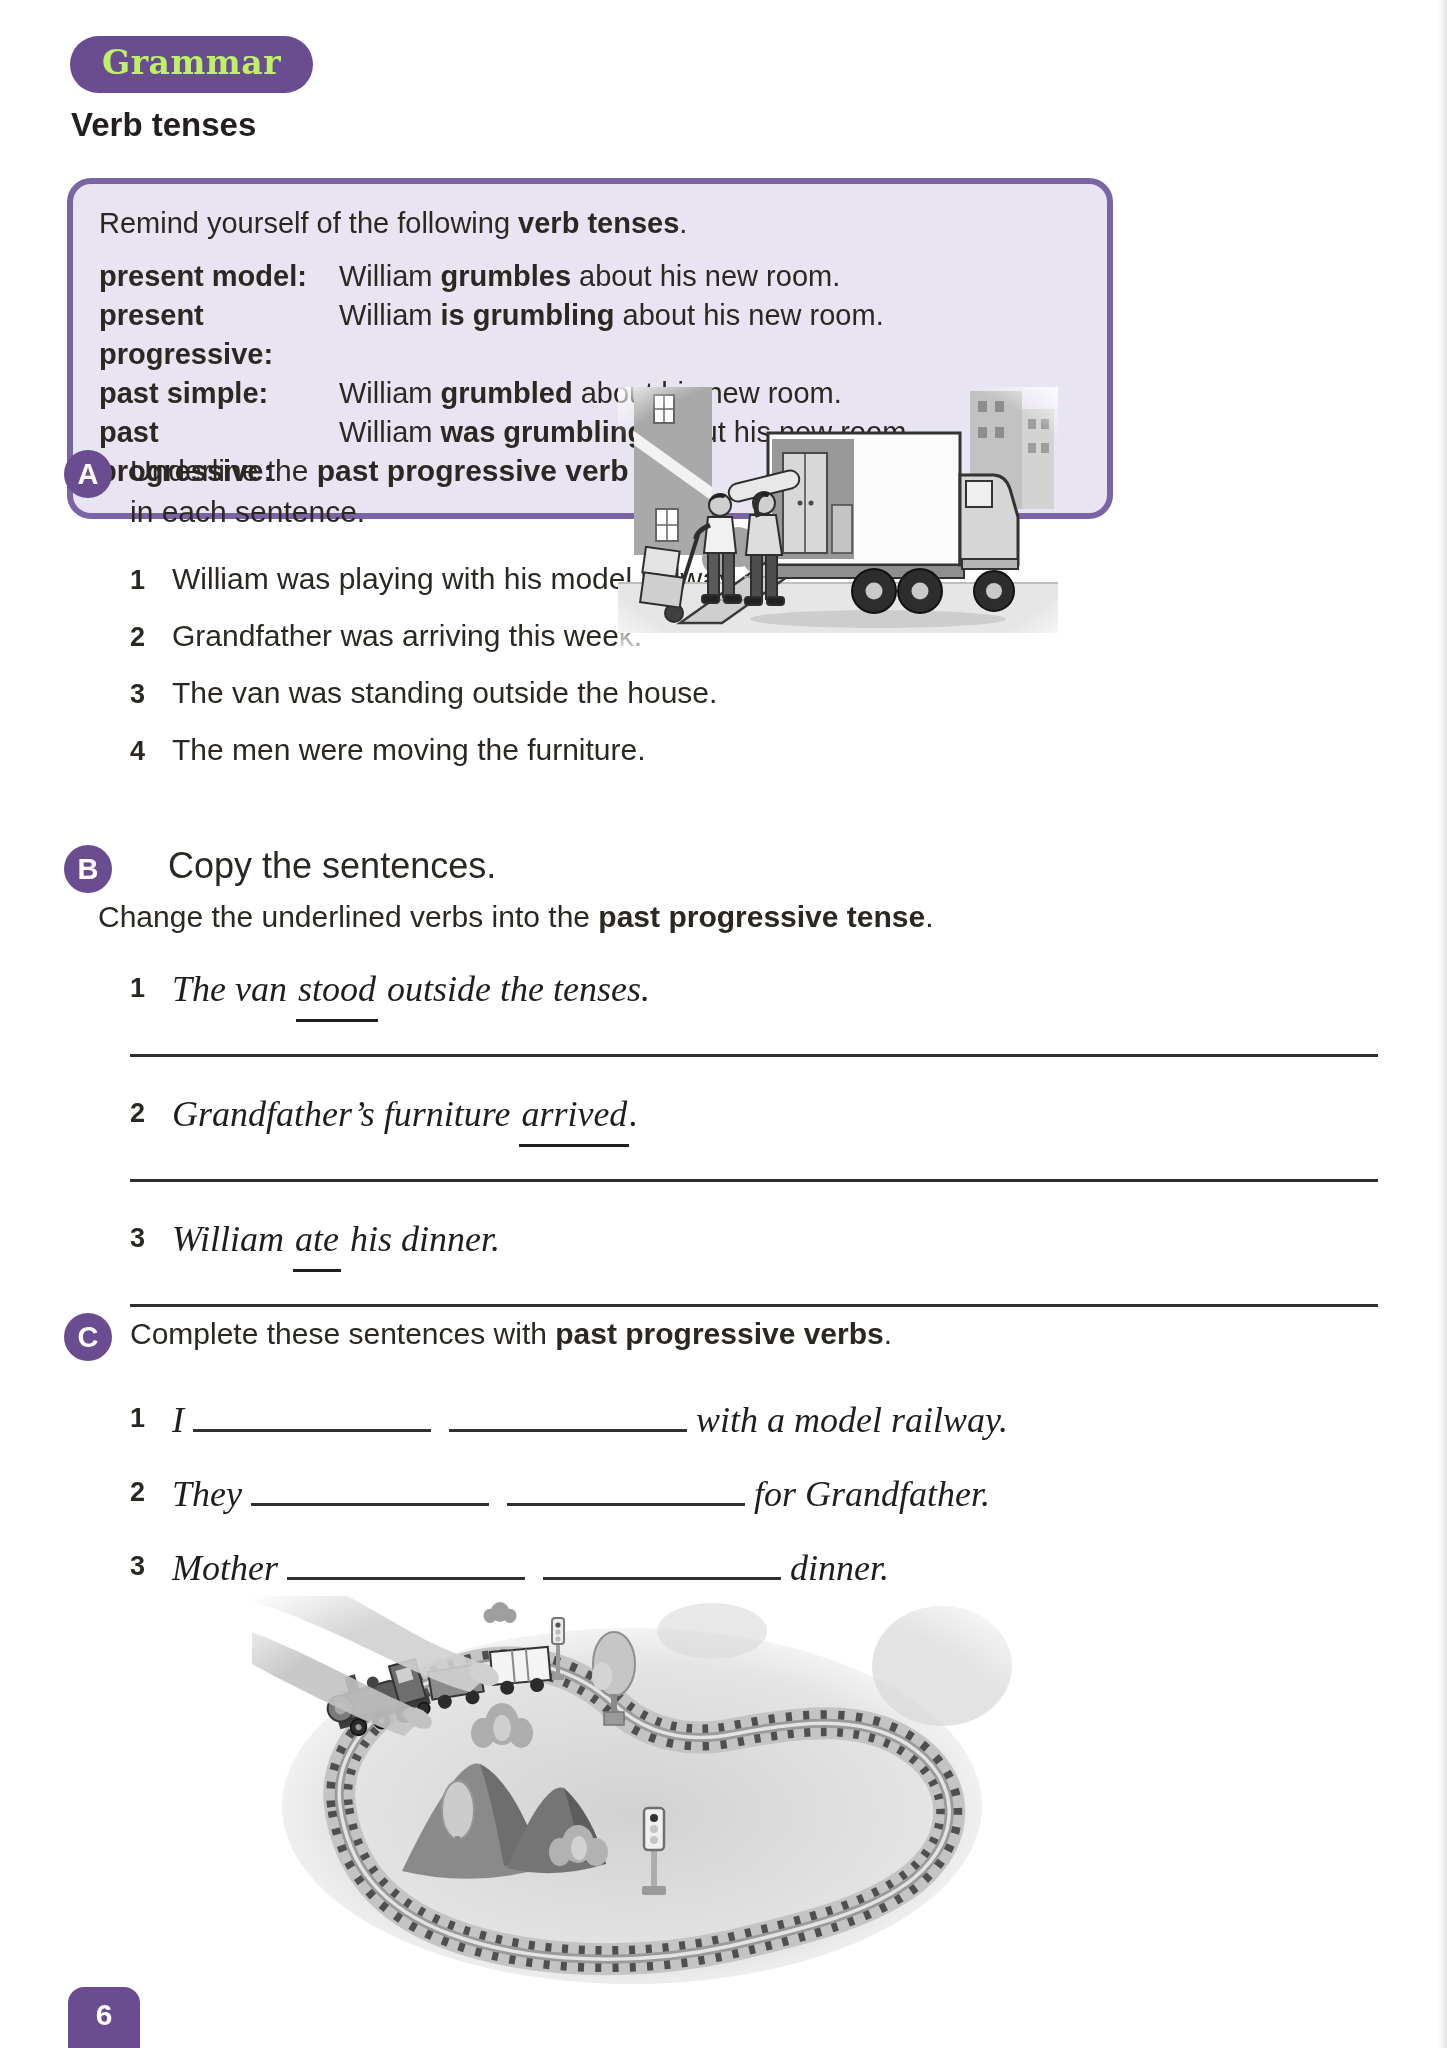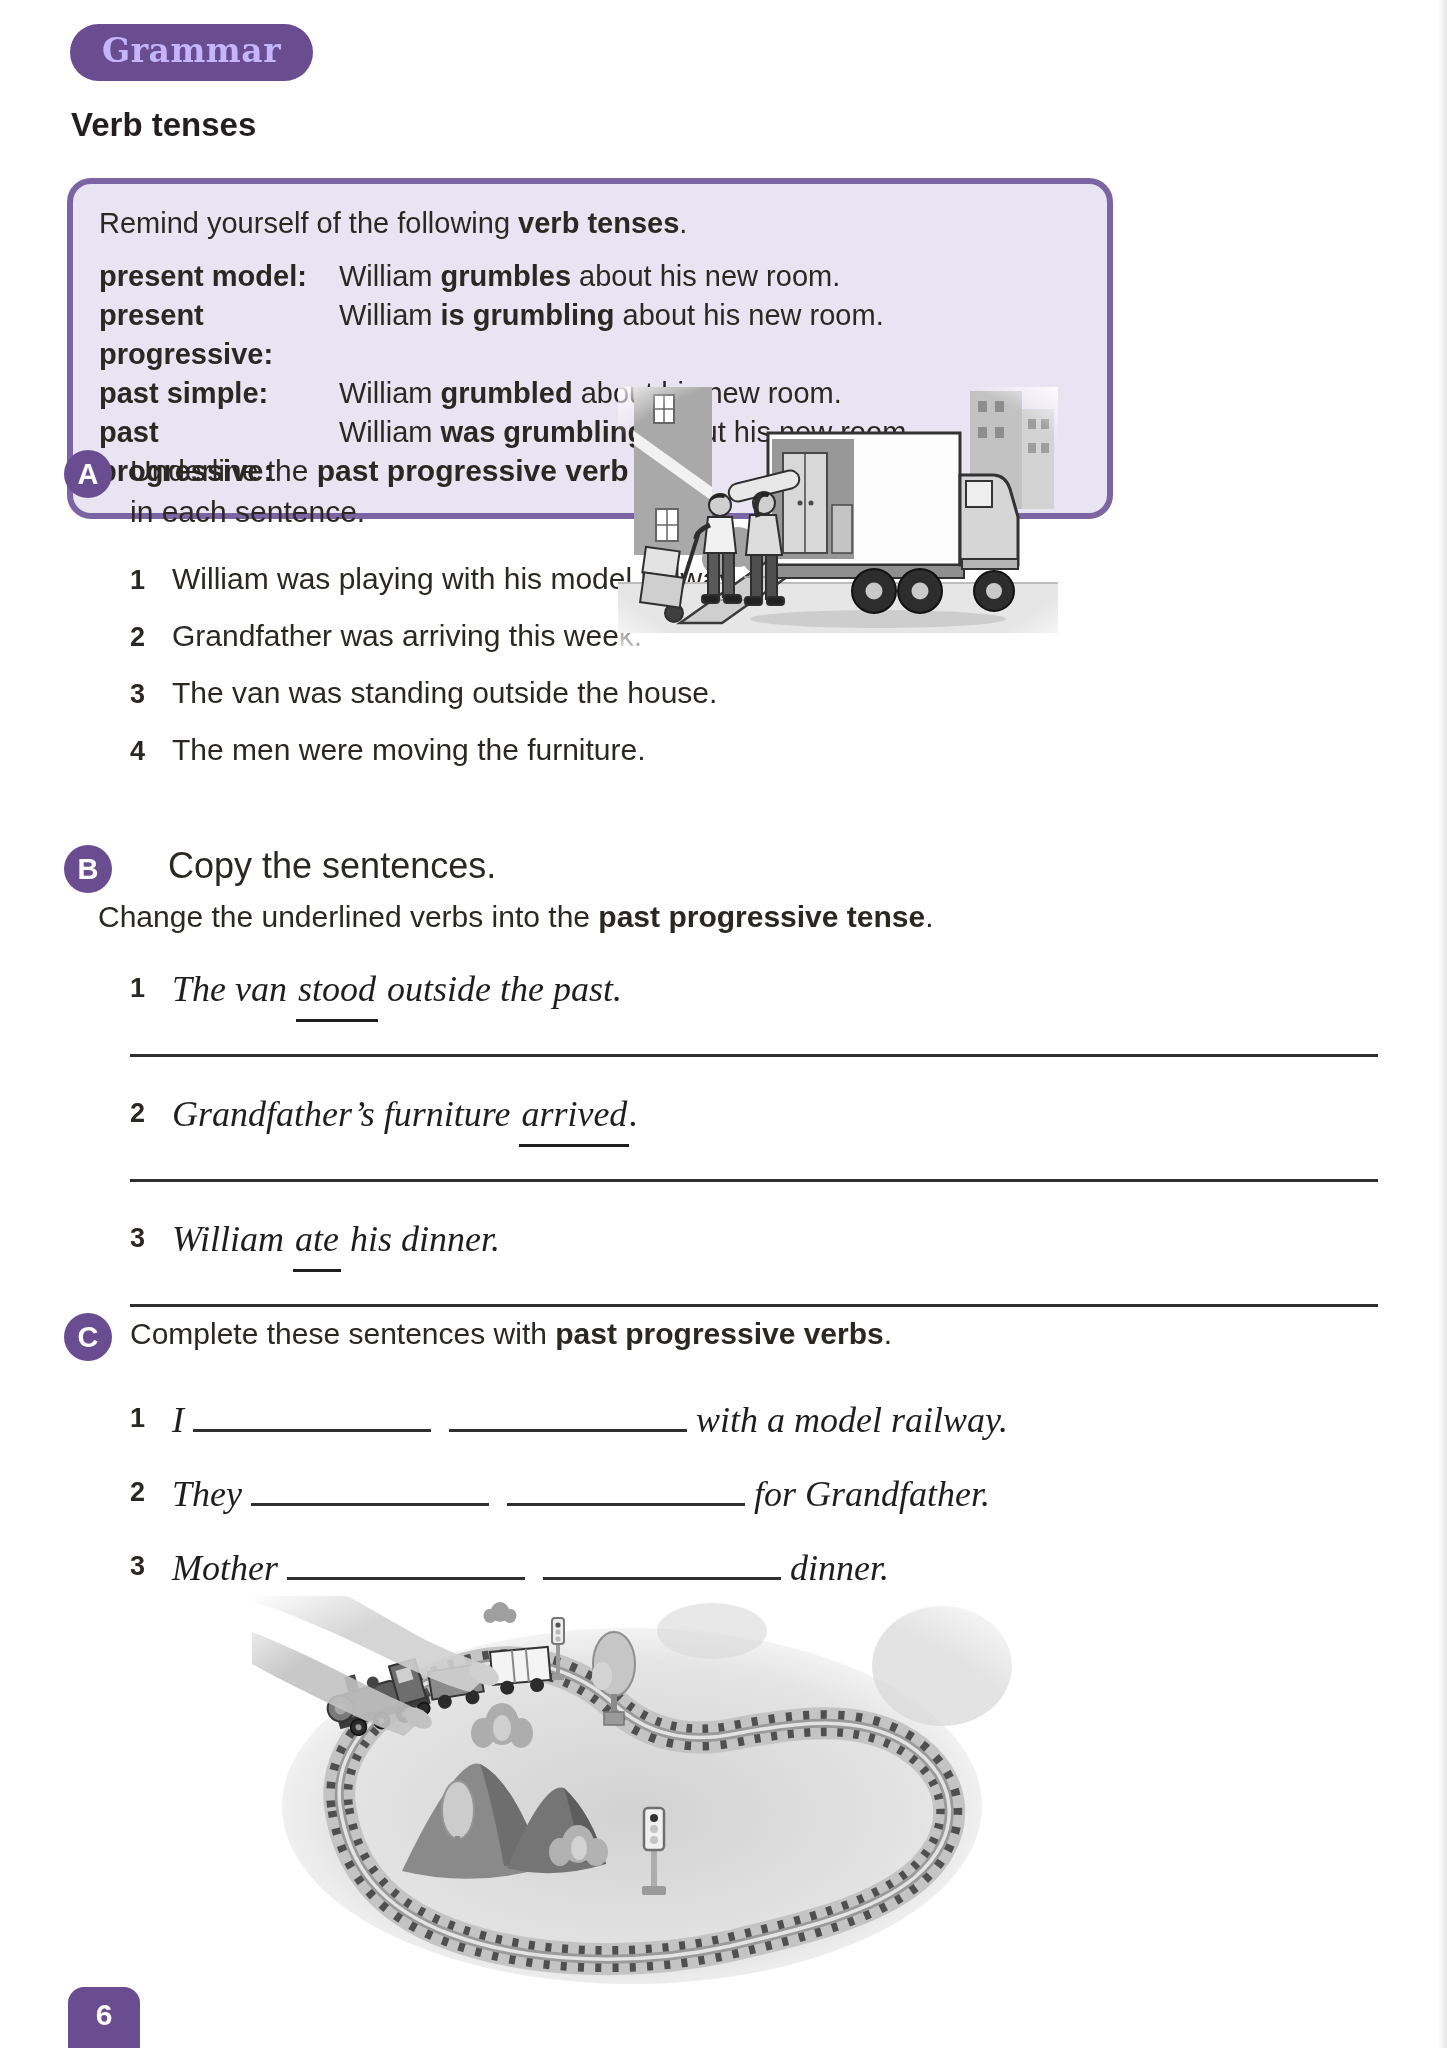--- a/index.html
+++ b/index.html
@@ -4,21 +4,21 @@
 <style>
   * { margin:0; padding:0; box-sizing:border-box; }
   html,body { background:#ffffff; }
   body { width:1447px; height:2048px; position:relative; overflow:hidden;
          font-family:"Liberation Sans", sans-serif; color:#2b2823; }
   .page { position:absolute; inset:0; background:#ffffff; }
   .edge-shadow { position:absolute; right:0; top:0; width:9px; height:100%;
                  background:linear-gradient(to left, rgba(0,0,0,.10), rgba(0,0,0,0)); }
 
   
-  .grammar-pill { position:absolute; left:70px; top:24px; background:#6a4c90; color:#c4b5fd;
+  .grammar-pill { position:absolute; left:70px; top:36px; background:#6a4c90; color:#bef264;
                   font-family:"DejaVu Serif", serif; font-weight:bold; font-size:33px;
                   padding:7px 32px 11px 32px; border-radius:30px; letter-spacing:.5px; }
   .page-title { position:absolute; left:71px; top:106px; font-size:33px; font-weight:bold; color:#231f20; }
 
   
   .reminder-box { position:absolute; left:67px; top:178px; width:1046px;
                   background:#e9e4f2; border:6px solid #7b64a4; border-radius:24px;
                   padding:20px 33px 22px 26px; font-size:29px; line-height:39px; }
   .reminder-box .intro { margin-bottom:14px; }
   .tense-row { display:flex; }
@@ -199,21 +199,21 @@
     </g>
     <rect x="0" y="0" width="440" height="260" fill="url(#mv)"></rect>
   </svg>
 
   <section class="sec sec-b">
     <div class="sec-badge">B</div>
     <p class="instr-line1">Copy the sentences.</p>
     <p class="instr-line2"><span>Change the underlined verbs into the </span><b>past progressive tense</b><span>.</span></p>
 
     <div class="b-item">
-      <span class="num">1</span><span class="hand"><span>The van </span><span class="uline">stood</span><span> outside the past.</span></span>
+      <span class="num">1</span><span class="hand"><span>The van </span><span class="uline">stood</span><span> outside the tenses.</span></span>
     </div>
     <div class="answer-line"></div>
 
     <div class="b-item">
       <span class="num">2</span><span class="hand"><span>Grandfather’s furniture </span><span class="uline">arrived</span><span>.</span></span>
     </div>
     <div class="answer-line"></div>
 
     <div class="b-item">
       <span class="num">3</span><span class="hand"><span>William </span><span class="uline">ate</span><span> his dinner.</span></span>

